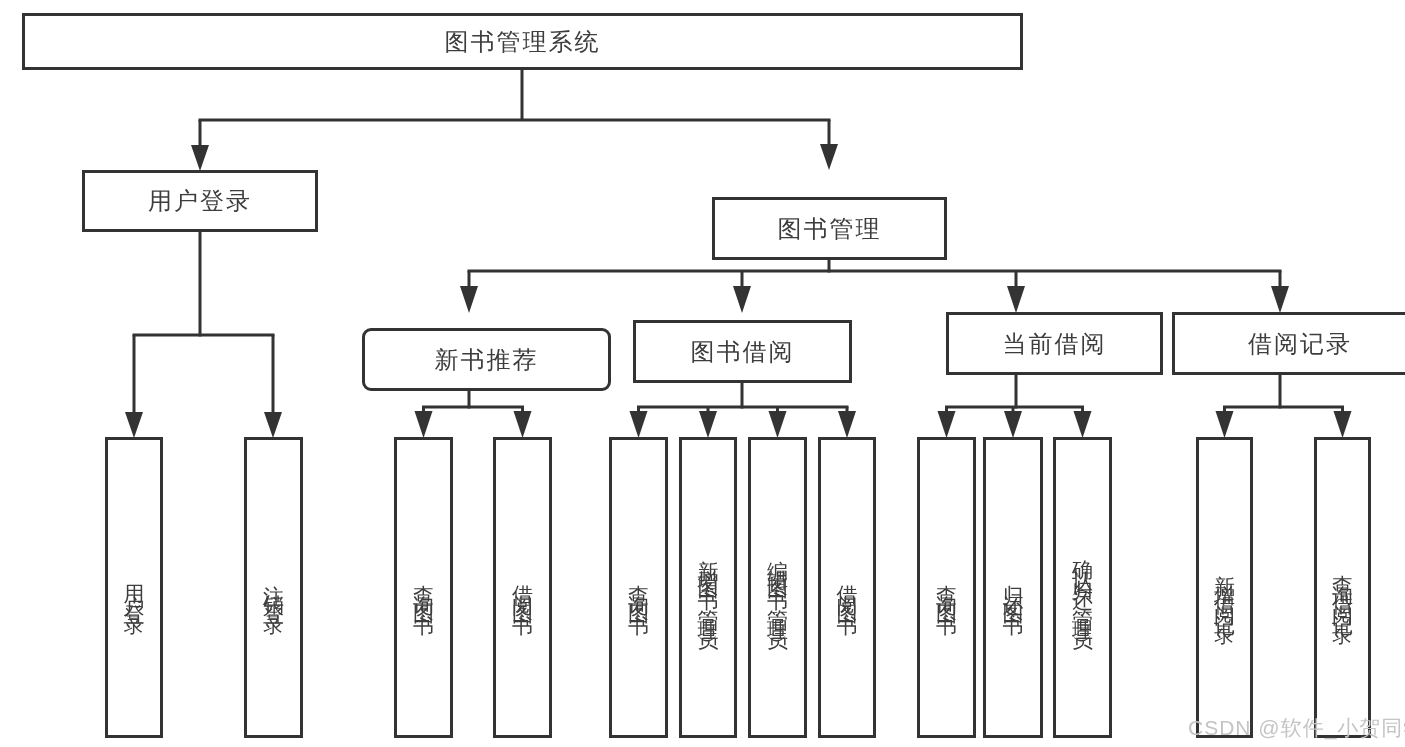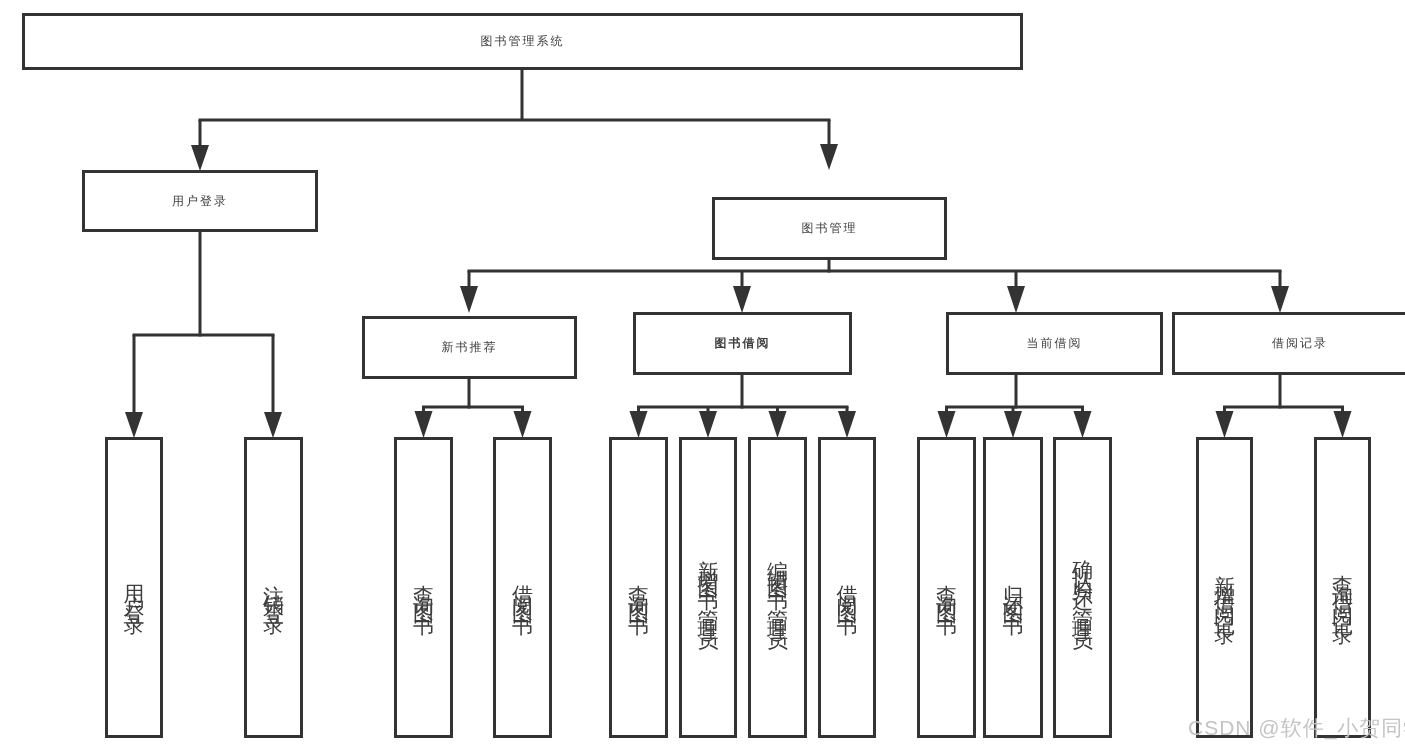--- a/index.html
+++ b/index.html
@@ -28,40 +28,40 @@
     box-sizing: border-box;
     border: 3px solid #333333;
     background: #ffffff;
     display: flex;
     align-items: center;
     justify-content: center;
     color: #3d3d3d;
     z-index: 2;
   }
   .node.h {
-    font-size: 12px;
+    font-size: 24px;
     letter-spacing: 2px;
     white-space: nowrap;
   }
   .node.v span {
     writing-mode: vertical-rl;
     text-orientation: mixed;
     font-size: 21px;
     letter-spacing: 10px;
     color: #3d3d3d;
     white-space: nowrap;
   }
   
   .n-root        { left: 22px;   top: 13px;  width: 1001px; height: 57px; }
   
   .n-userlogin   { left: 82px;   top: 170px; width: 236px;  height: 62px; }
   .n-bookmgmt    { left: 712px;  top: 169px; width: 235px;  height: 63px; margin-top: 28px; }
   
-  .n-newbook     { left: 362px;  top: 316px; width: 215px;  height: 63px; }
-  .n-bookborrow  { left: 633px;  top: 312px; width: 219px;  height: 63px; font-weight: bold; }
+  .n-newbook     { left: 362px;  top: 328px; width: 249px;  height: 63px; border-radius: 9px; }
+  .n-bookborrow  { left: 633px;  top: 320px; width: 219px;  height: 63px; }
   .n-curborrow   { left: 908px;  top: 312px; width: 217px;  height: 63px; margin-left: 38px; }
   .n-record      { left: 1172px; top: 312px; width: 256px;  height: 63px; }
   
   .node.v        { top: 437px; height: 301px; }
   .n-login       { left: 105px;  width: 58px; }
   .n-logout      { left: 244px;  width: 59px; }
   .n-nbr-query   { left: 394px;  width: 59px; }
   .n-nbr-borrow  { left: 493px;  width: 59px; }
   .n-bb-query    { left: 609px;  width: 59px; }
   .n-bb-add      { left: 679px;  width: 58px; }

